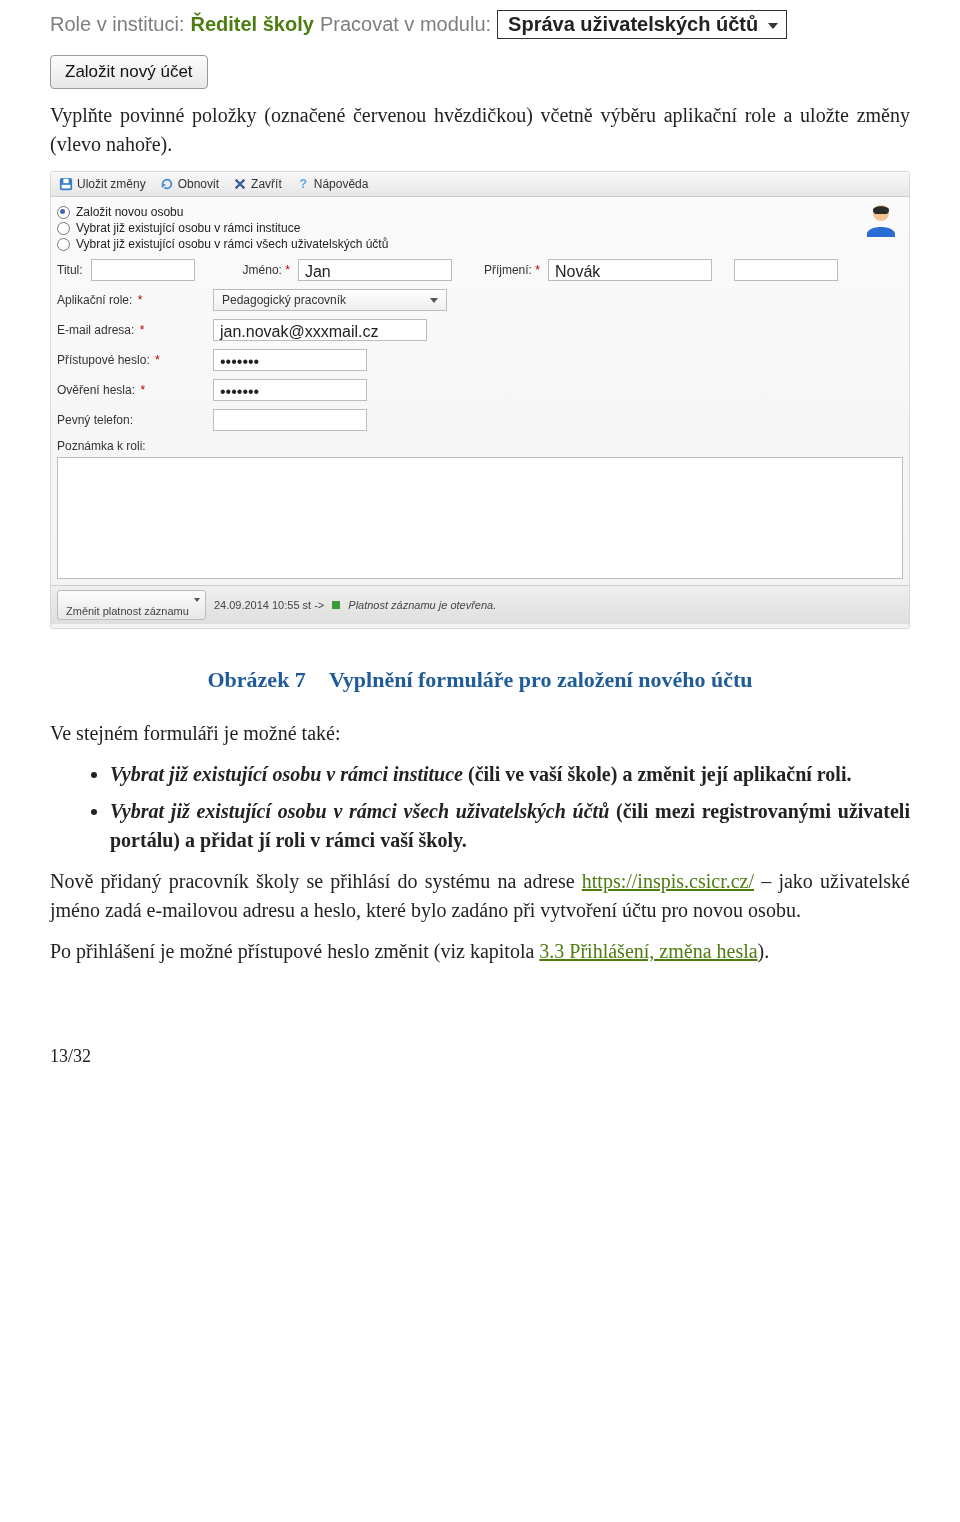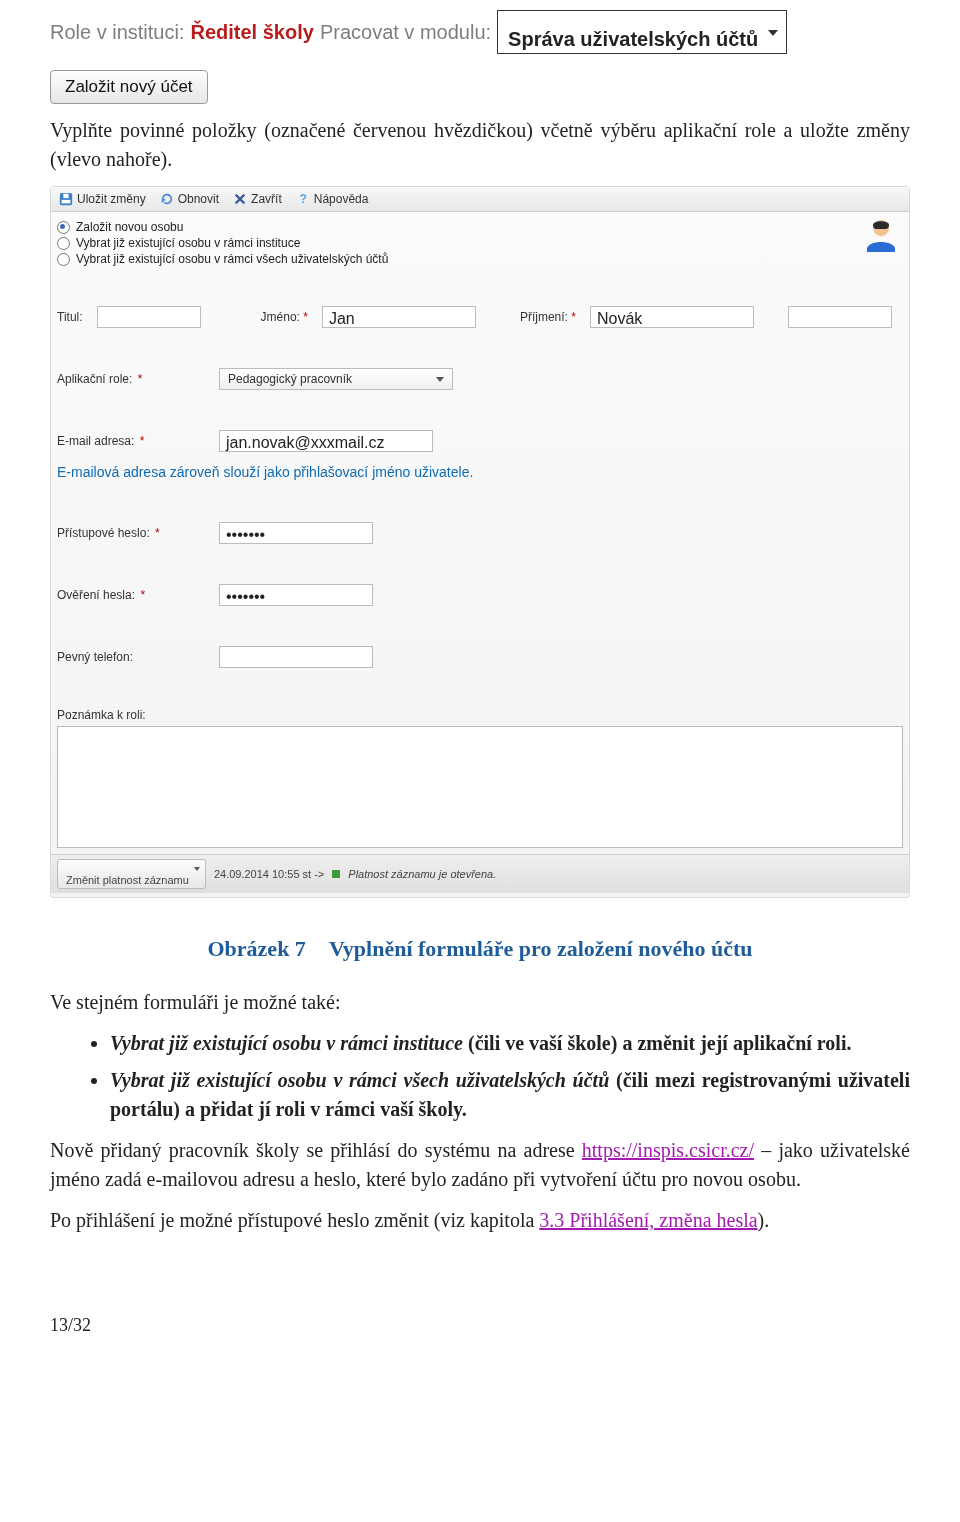--- a/index.html
+++ b/index.html
@@ -18,27 +18,27 @@
   }
   
   .topbar {
     display: flex;
     align-items: center;
     gap: 6px;
     font-size: 20px;
     margin-bottom: 16px;
   }
   .topbar .gray { color: #7e7e7e; }
-  .topbar .bold { font-weight: bold; color: #b91c1c; }
+  .topbar .bold { font-weight: bold; color: #4d7c0f; }
   .topbar .dropdown {
     display: inline-flex;
     align-items: center;
     border: 1px solid #333;
     background: #fff;
-    padding: 17px 28px 2px 10px;
+    padding: 2px 28px 2px 10px;
     font-size: 20px;
     font-weight: bold;
     position: relative;
   }
   .topbar .dropdown::after {
     content: "";
     position: absolute;
     right: 8px;
     top: 45%;
     width: 0; height: 0;
@@ -63,21 +63,21 @@
     font-weight: 600;
     margin: 38px 0 26px 0;
   }
   .caption .num { margin-right: 18px; }
   .bodytext {
     font-size: 20px;
     line-height: 1.45;
     margin: 12px 0;
     text-align: justify;
   }
-  .link { color: #a21caf; text-decoration: underline; margin-top: 48px; }
+  .link { color: #4d7c0f; text-decoration: underline; margin-top: 48px; }
   ul.bullets {
     margin: 10px 0 12px 0;
     padding-left: 60px;
   }
   ul.bullets li {
     font-size: 20px;
     line-height: 1.45;
     margin: 8px 0;
     text-align: justify;
     font-weight: bold;
@@ -140,23 +140,22 @@
   }
   .avatar {
     position: absolute;
     right: 10px;
     top: 4px;
     width: 36px; height: 36px;
   }
   .frow {
     display: flex;
     align-items: center;
-    gap: 12px;
+    gap: 6px;
     padding: 4px 6px;
-    margin-top: 32px;
   }
   .flabel {
     width: 150px;
     font-size: 12px;
     color: #333;
   }
   .flabel .ast { color: #b00; margin-left: 2px; }
   .finput {
     border: 1px solid #bcbcbc;
     background: #fff;
@@ -323,21 +322,20 @@
     <div class="frow">
       <span class="flabel"><span>Aplikační role:</span><span class="ast"> *</span></span>
       <span class="fselect">Pedagogický pracovník</span>
     </div>
 
     <div class="frow">
       <span class="flabel"><span>E-mail adresa:</span><span class="ast"> *</span></span>
       <span class="finput w200">jan.novak@xxxmail.cz</span>
     </div>
 
-    <div class="hint">E-mailová adresa zároveň slouží jako přihlašovací jméno uživatele.</div>
 
     <div class="frow">
       <span class="flabel"><span>Přístupové heslo:</span><span class="ast"> *</span></span>
       <span class="finput w140">•••••••</span>
     </div>
 
     <div class="frow">
       <span class="flabel"><span>Ověření hesla:</span><span class="ast"> *</span></span>
       <span class="finput w140">•••••••</span>
     </div>

